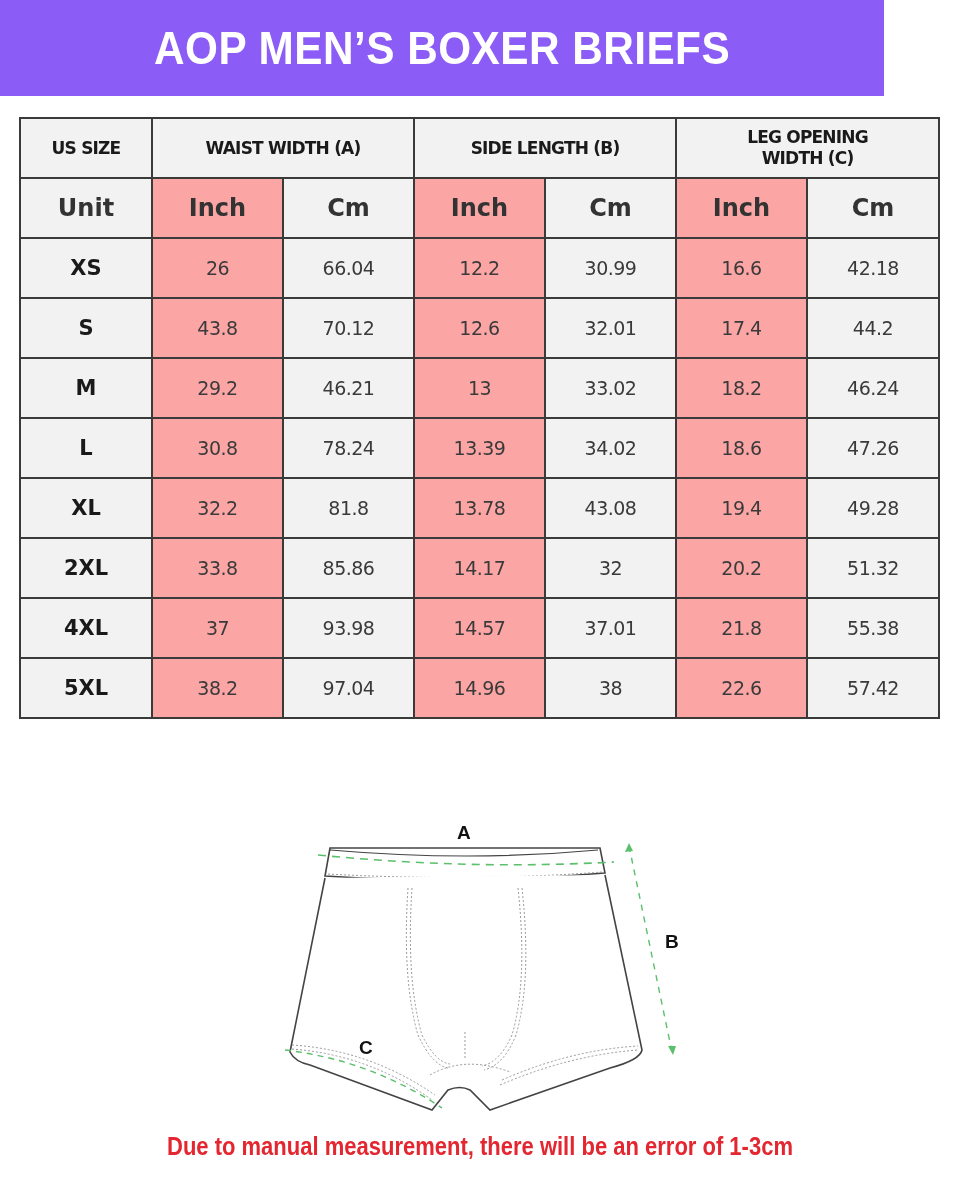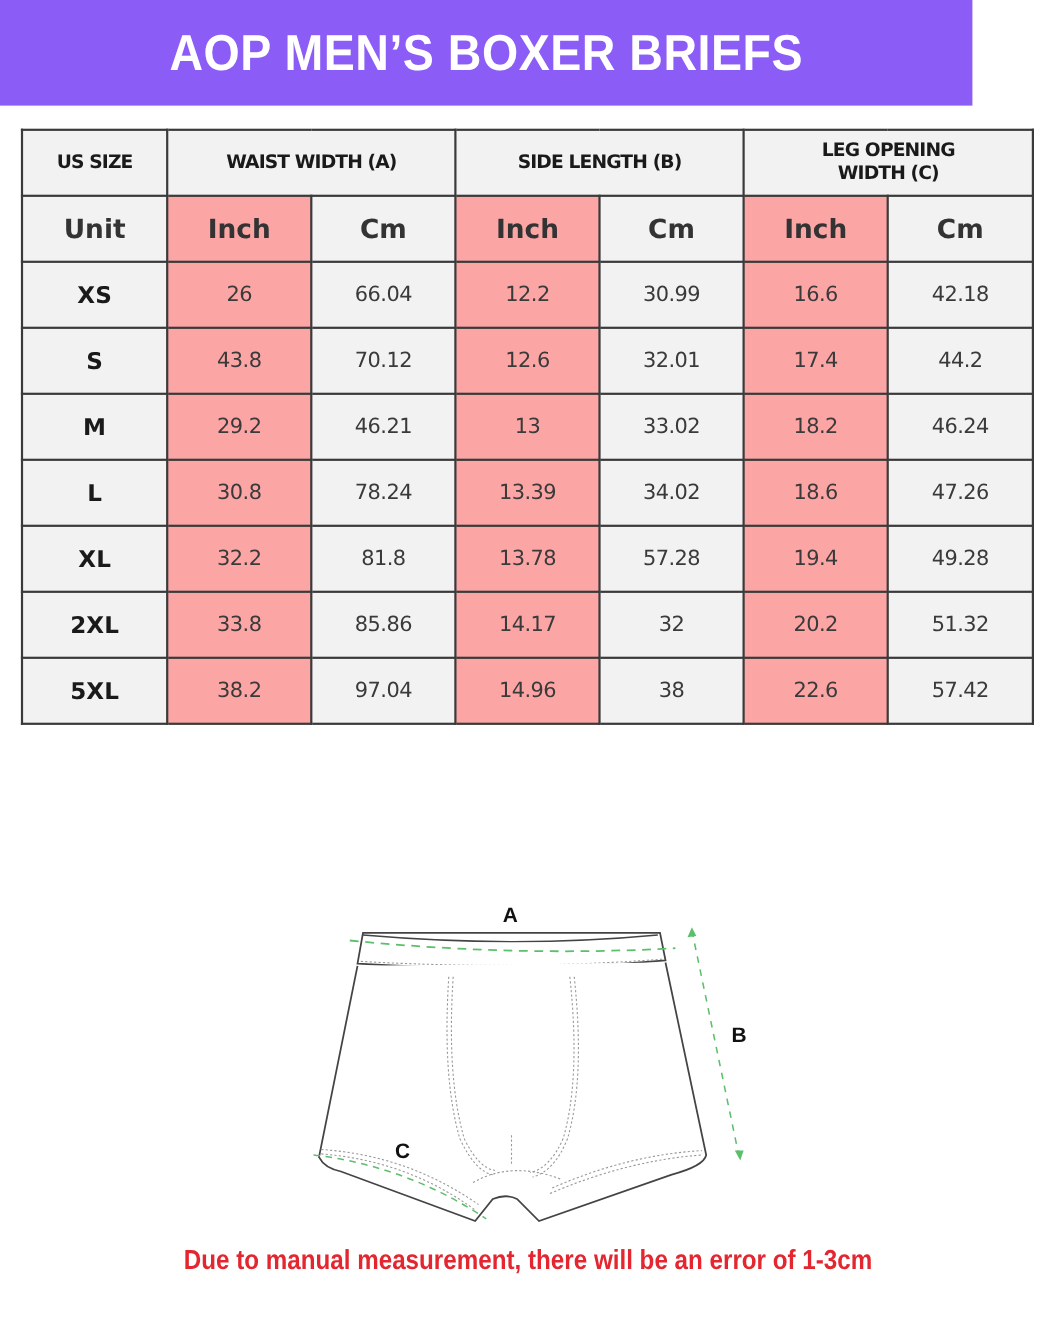--- a/index.html
+++ b/index.html
@@ -120,32 +120,41 @@
       <td class="white">13.39</td>
       <td class="gray">34.02</td>
       <td class="white">18.6</td>
       <td class="gray">47.26</td>
     </tr>
     <tr>
       <td class="gray size">XL</td>
       <td class="white">32.2</td>
       <td class="gray">81.8</td>
       <td class="white">13.78</td>
-      <td class="gray">57.28</td>
+      <td class="gray">43.08</td>
       <td class="white">19.4</td>
       <td class="gray">49.28</td>
     </tr>
     <tr>
       <td class="gray size">2XL</td>
       <td class="white">33.8</td>
       <td class="gray">85.86</td>
       <td class="white">14.17</td>
       <td class="gray">32</td>
       <td class="white">20.2</td>
       <td class="gray">51.32</td>
+    </tr>
+    <tr>
+      <td class="gray size">4XL</td>
+      <td class="white">37</td>
+      <td class="gray">93.98</td>
+      <td class="white">14.57</td>
+      <td class="gray">37.01</td>
+      <td class="white">21.8</td>
+      <td class="gray">55.38</td>
     </tr>
     <tr>
       <td class="gray size">5XL</td>
       <td class="white">38.2</td>
       <td class="gray">97.04</td>
       <td class="white">14.96</td>
       <td class="gray">38</td>
       <td class="white">22.6</td>
       <td class="gray">57.42</td>
     </tr>

